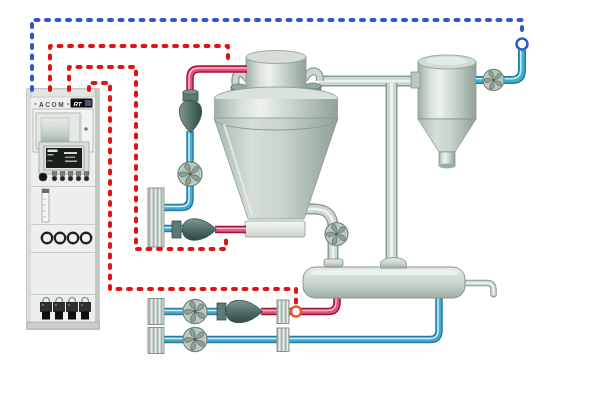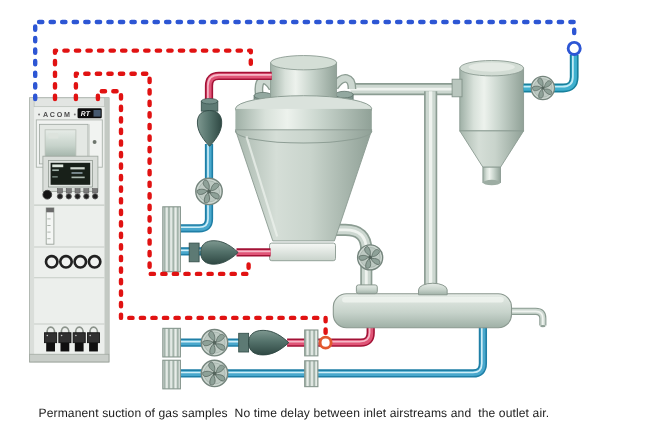--- a/index.html
+++ b/index.html
@@ -309,14 +309,13 @@
   </g>
 
   <polyline class="dash" stroke="#2d56d4" points="32,90 32,20 522,20 522,37"></polyline>
   <polyline class="dash" stroke="#e11212" points="50,90 50,46 228,46 228,61"></polyline>
   <polyline class="dash" stroke="#e11212" points="69,90 69,67 136,67 136,249 226,249 226,235"></polyline>
   <polyline class="dash" stroke="#e11212" points="89,90 89,83 110,83 110,289 296,289 296,305"></polyline>
   <circle cx="522" cy="44" r="5.5" fill="#ffffff" stroke="#2d56d4" stroke-width="2.6"></circle>
   <circle cx="296" cy="311.5" r="5" fill="#ffffff" stroke="#e2582e" stroke-width="2.6"></circle>
 </svg>
 
-<div class="caption">Permanent suction of gas samples  No time delay between inlet airstreams and  the outlet air.</div>
 </div>
 
 </body></html>

